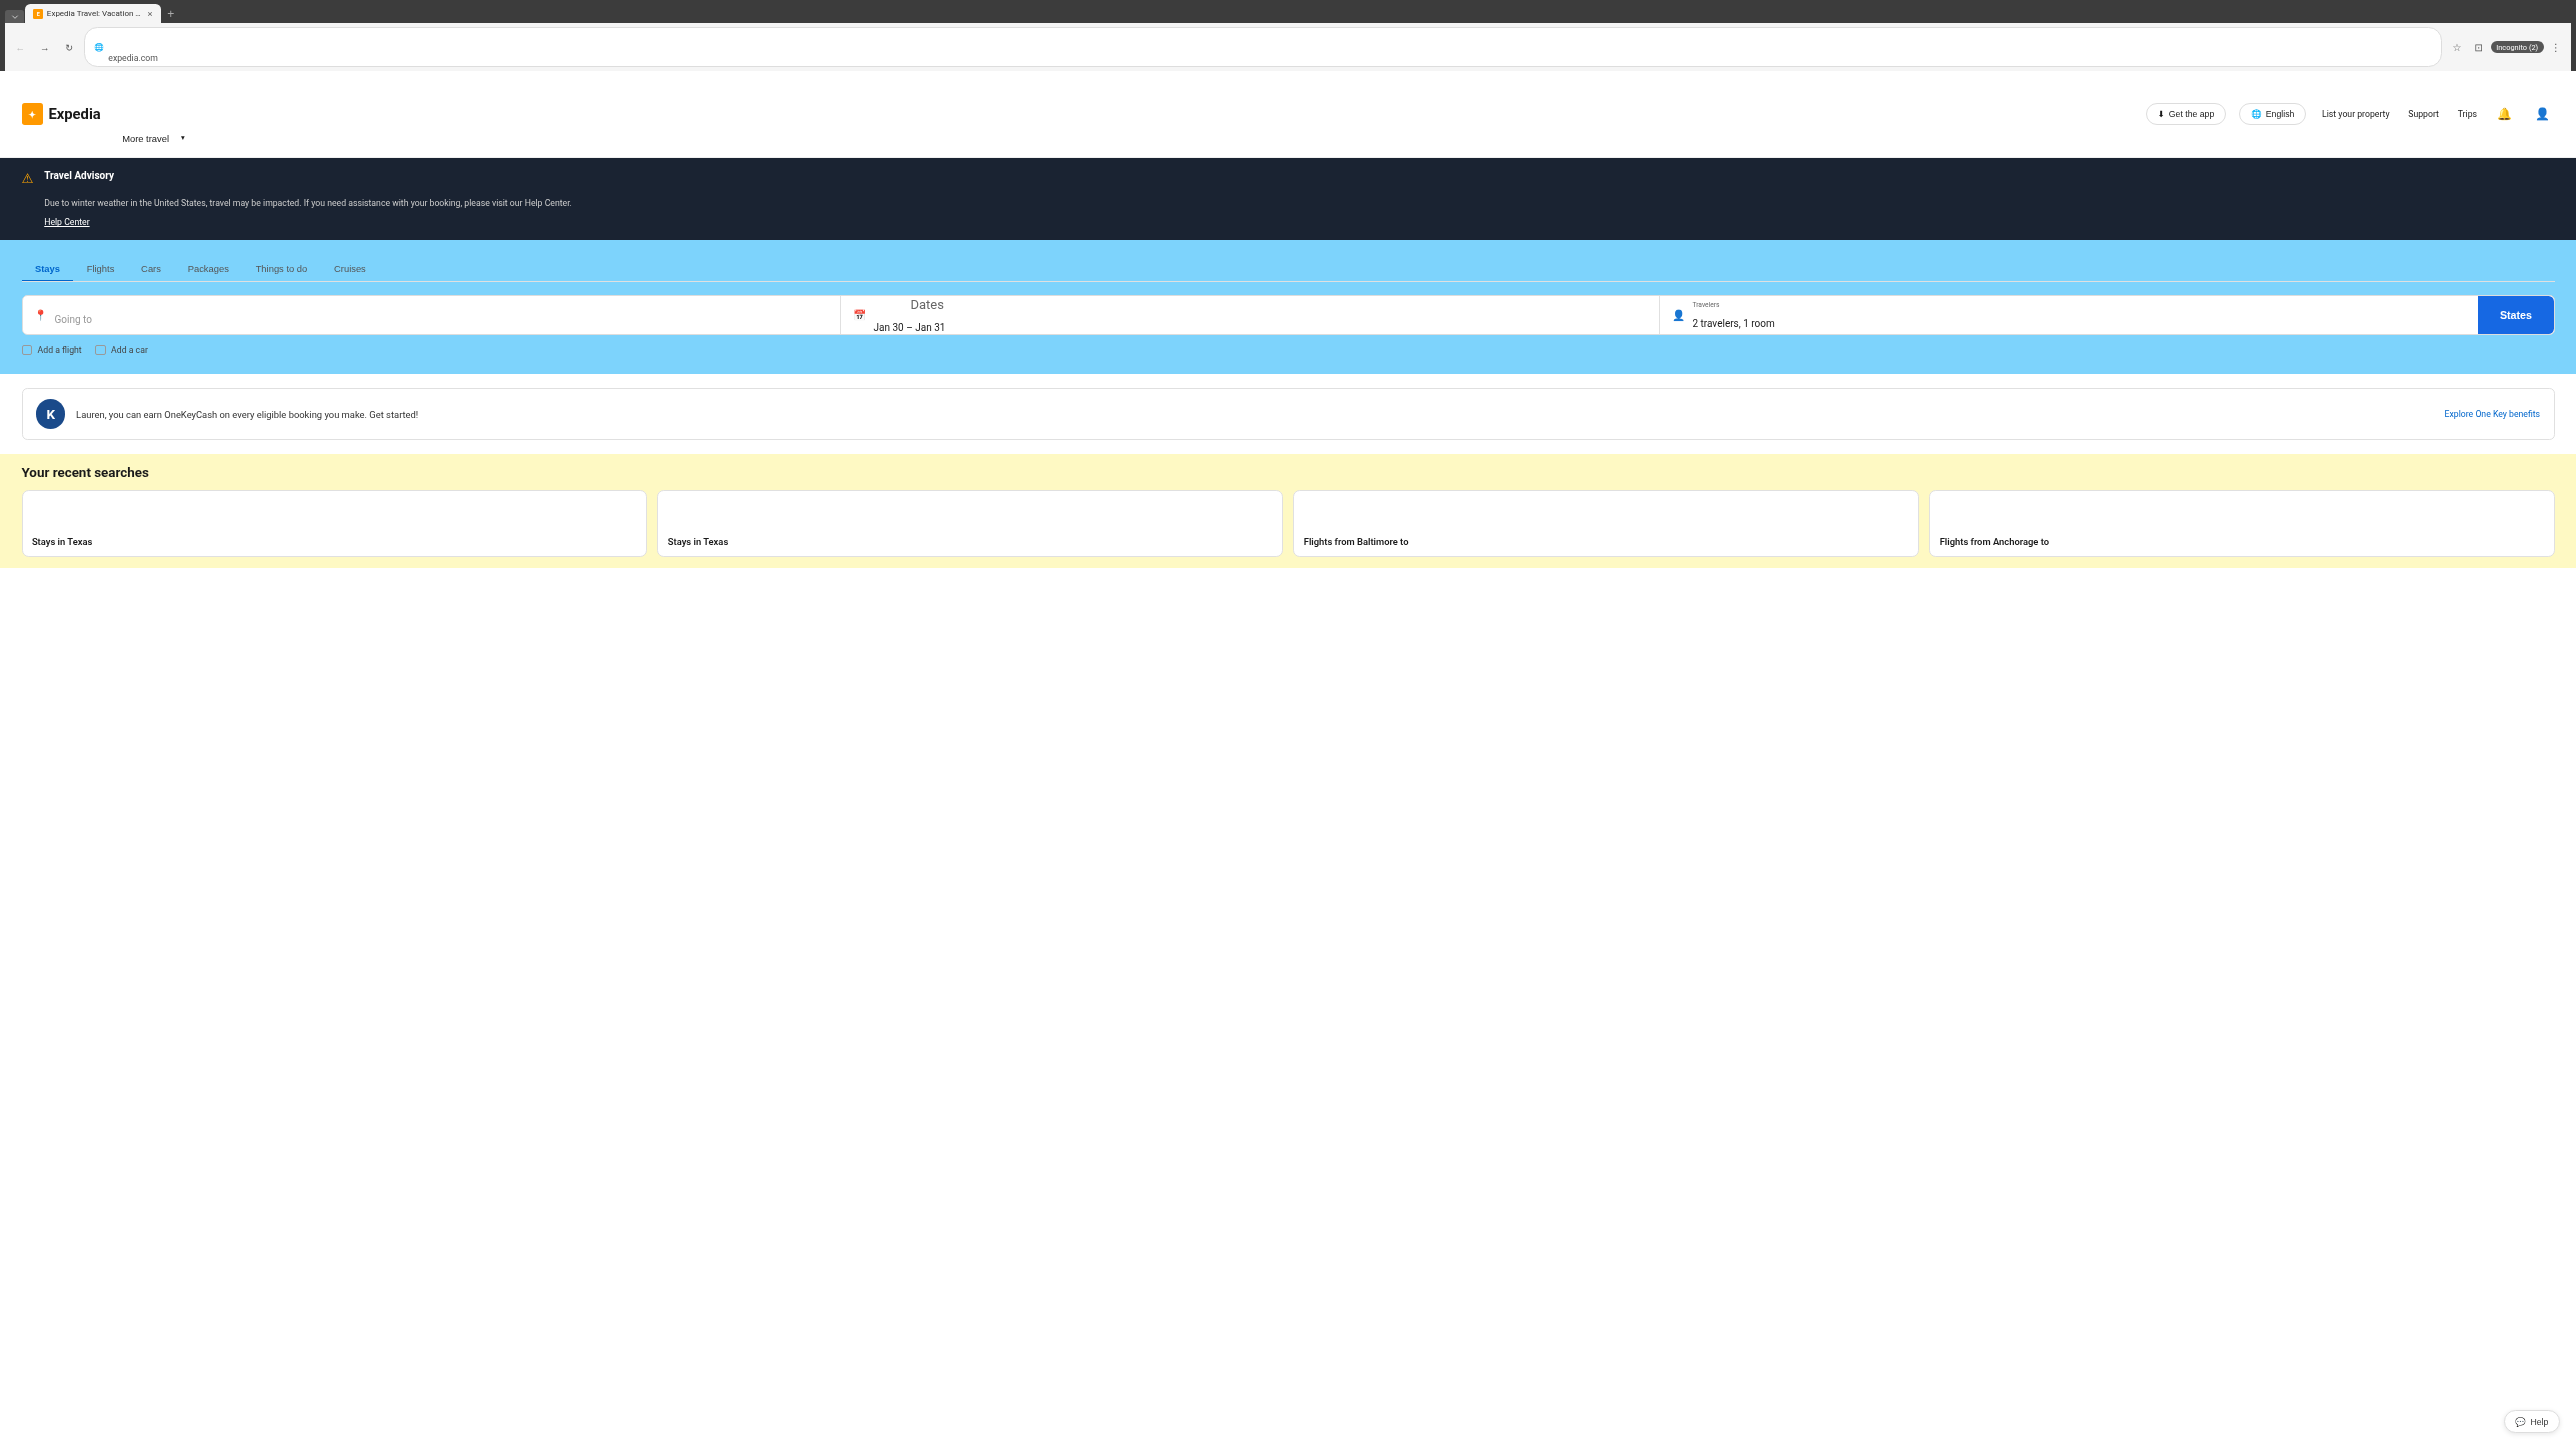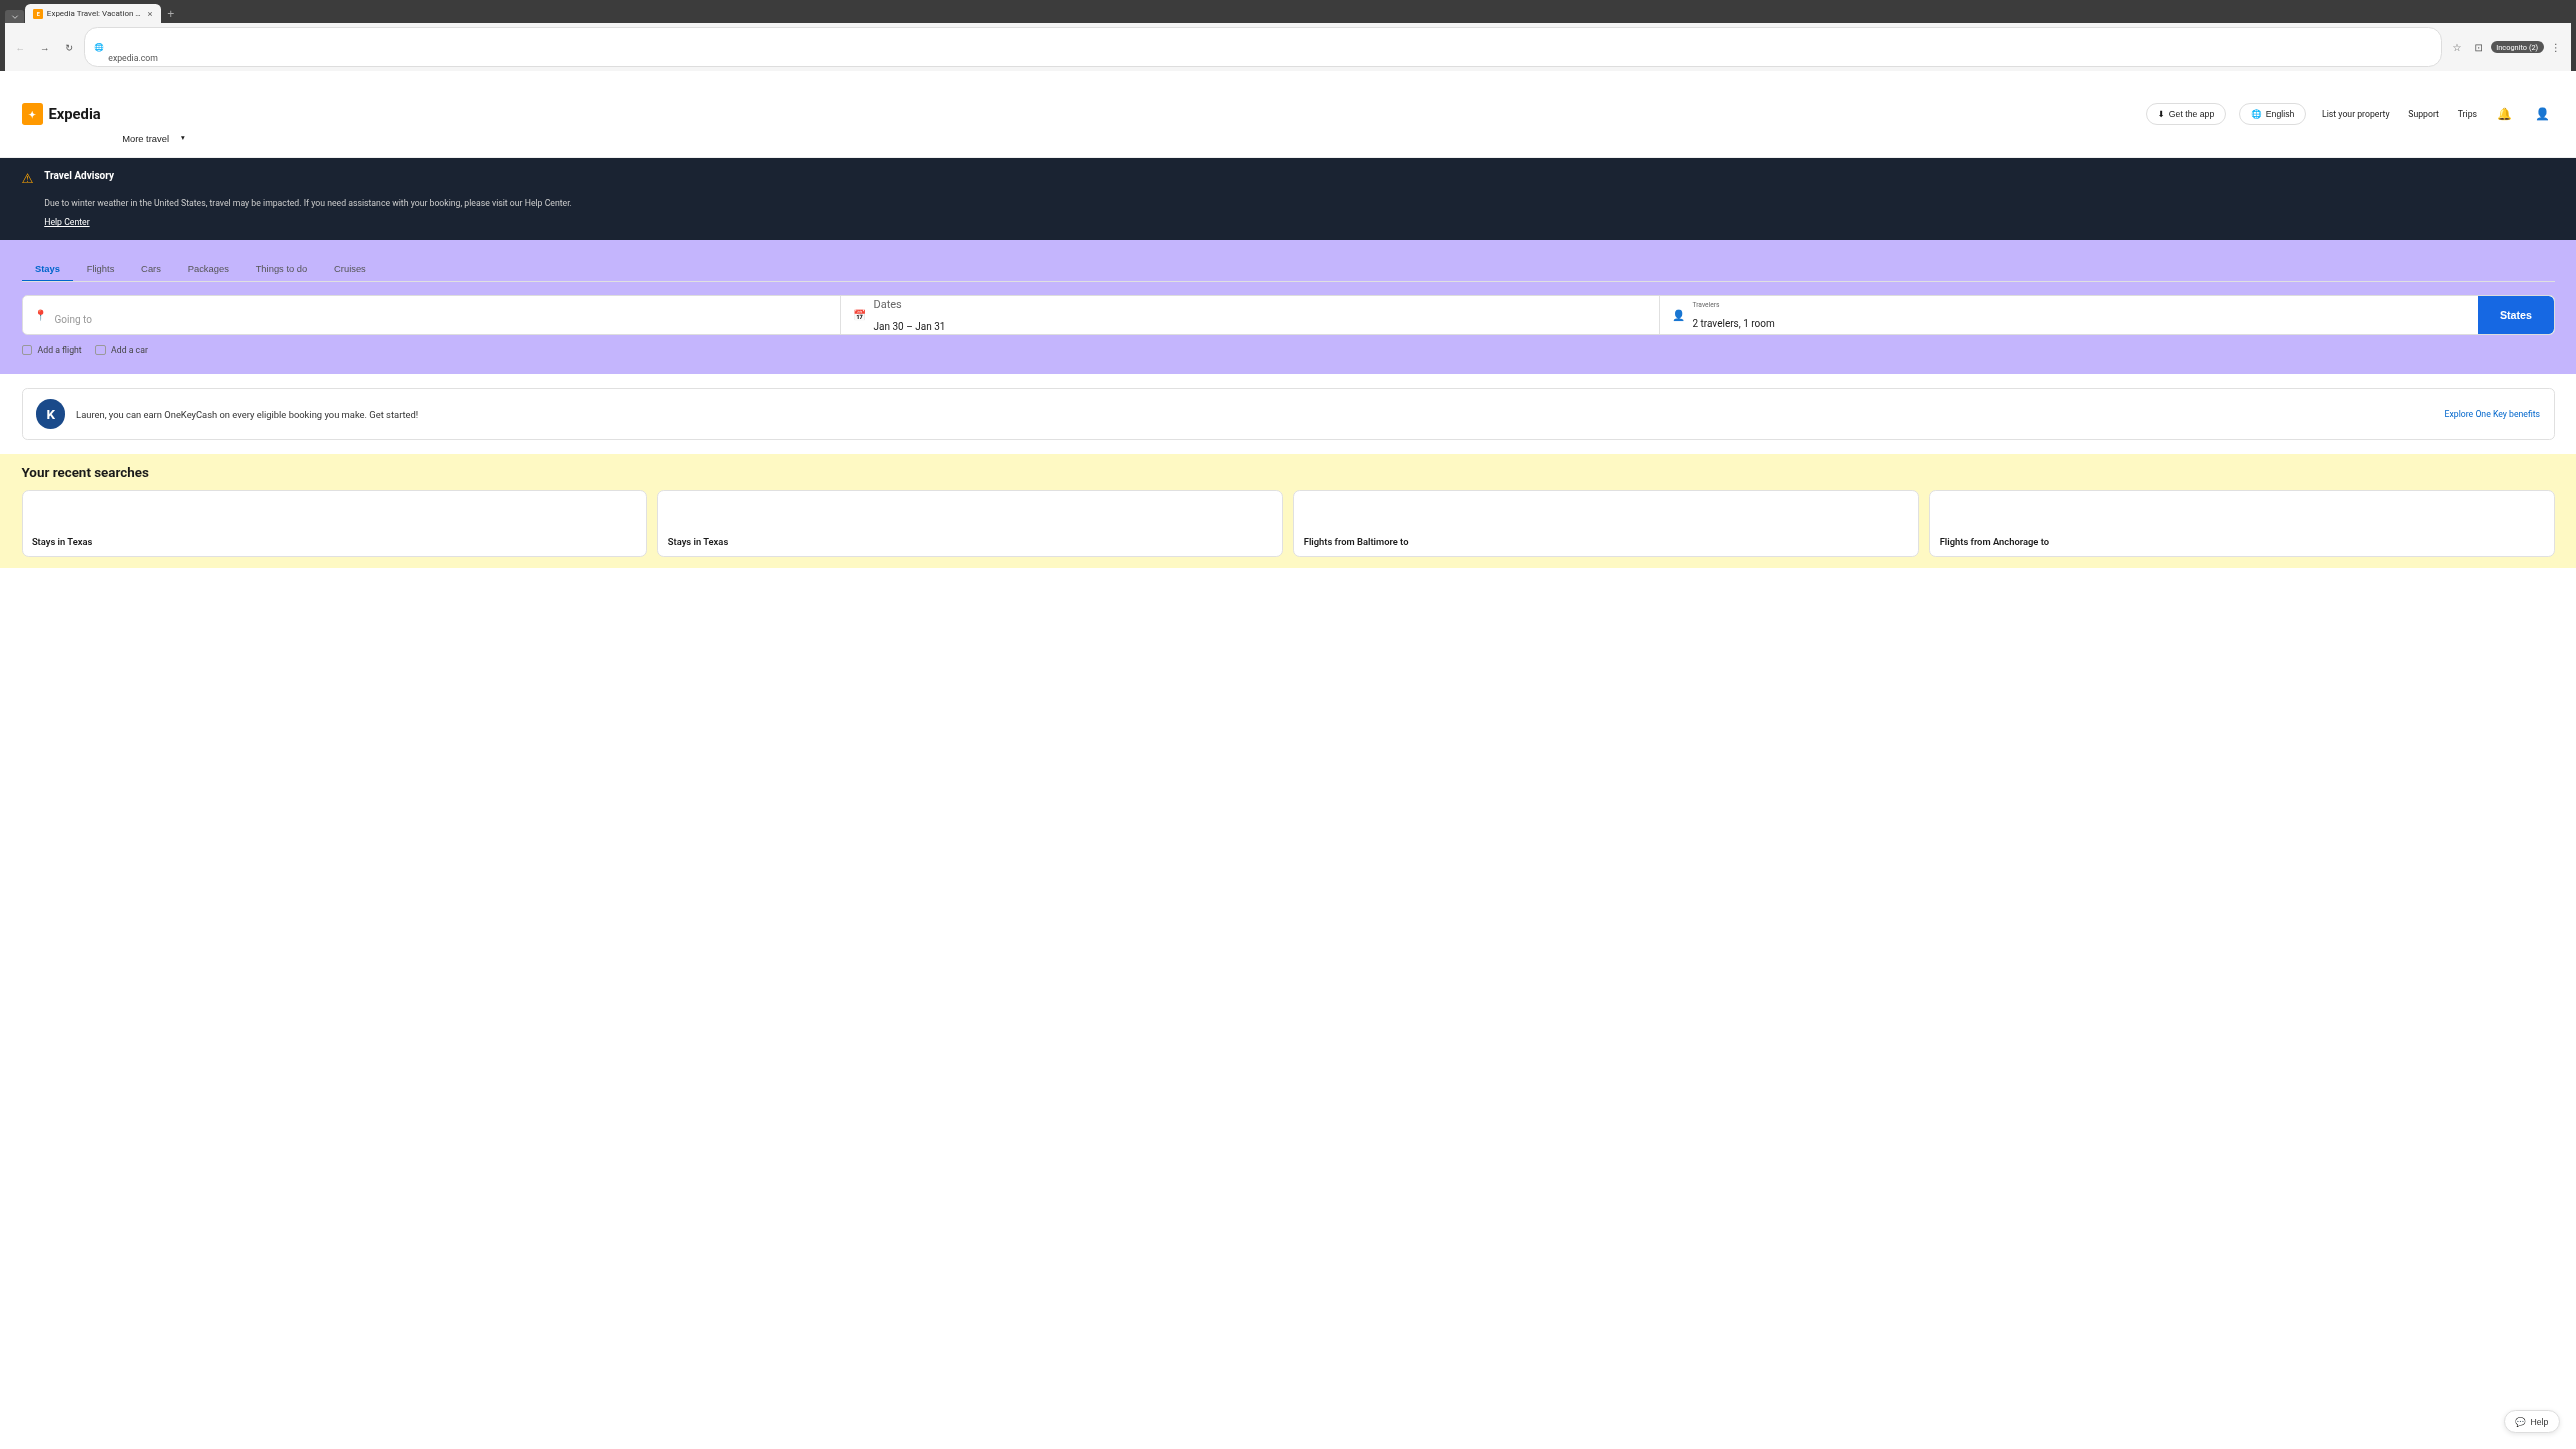--- a/index.html
+++ b/index.html
@@ -252,21 +252,21 @@
     }
     .advisory-link {
       color: white;
       font-size: 8.7px;
       text-decoration: underline;
       cursor: pointer;
     }
 
     
     .search-section {
-      background: #c4b5fd;
+      background: #7dd3fc;
       padding: 16px 21.5px 19px;
     }
 
     
     .search-tabs {
       display: flex;
       gap: 0;
       margin-bottom: 13.4px;
       border-bottom: 0.7px solid #e0e0e0;
     }
@@ -553,21 +553,21 @@
       <div class="search-field" style="flex:2;">
         <span class="search-field-icon">📍</span>
         <div class="search-field-content">
           <span class="search-field-value">Going to</span>
         </div>
       </div>
 
       <div class="search-field" style="flex:2;">
         <span class="search-field-icon">📅</span>
         <div class="search-field-content">
-          <span style="font-size:11px;color:#666;">Dates</span>
+          <span style="font-size:13px;color:#666;margin-left:37px;">Dates</span>
           <span class="search-field-value filled">Jan 30 – Jan 31</span>
         </div>
       </div>
 
       <div class="search-field" style="flex:2; border-right:none;">
         <span class="search-field-icon">👤</span>
         <div class="search-field-content">
           <span style="font-size:6.7px;color:#666;">Travelers</span>
           <span class="search-field-value filled">2 travelers, 1 room</span>
         </div>

